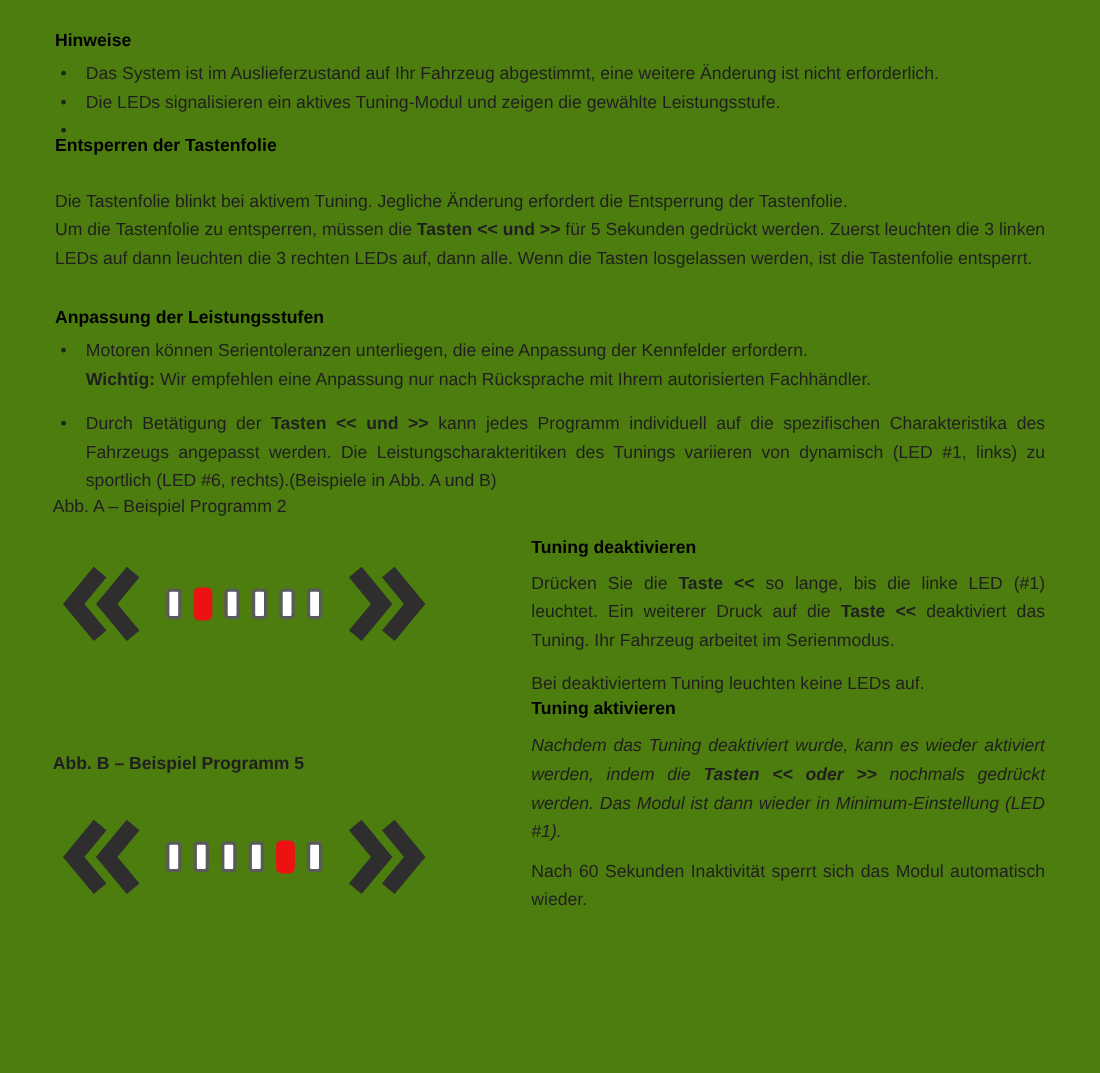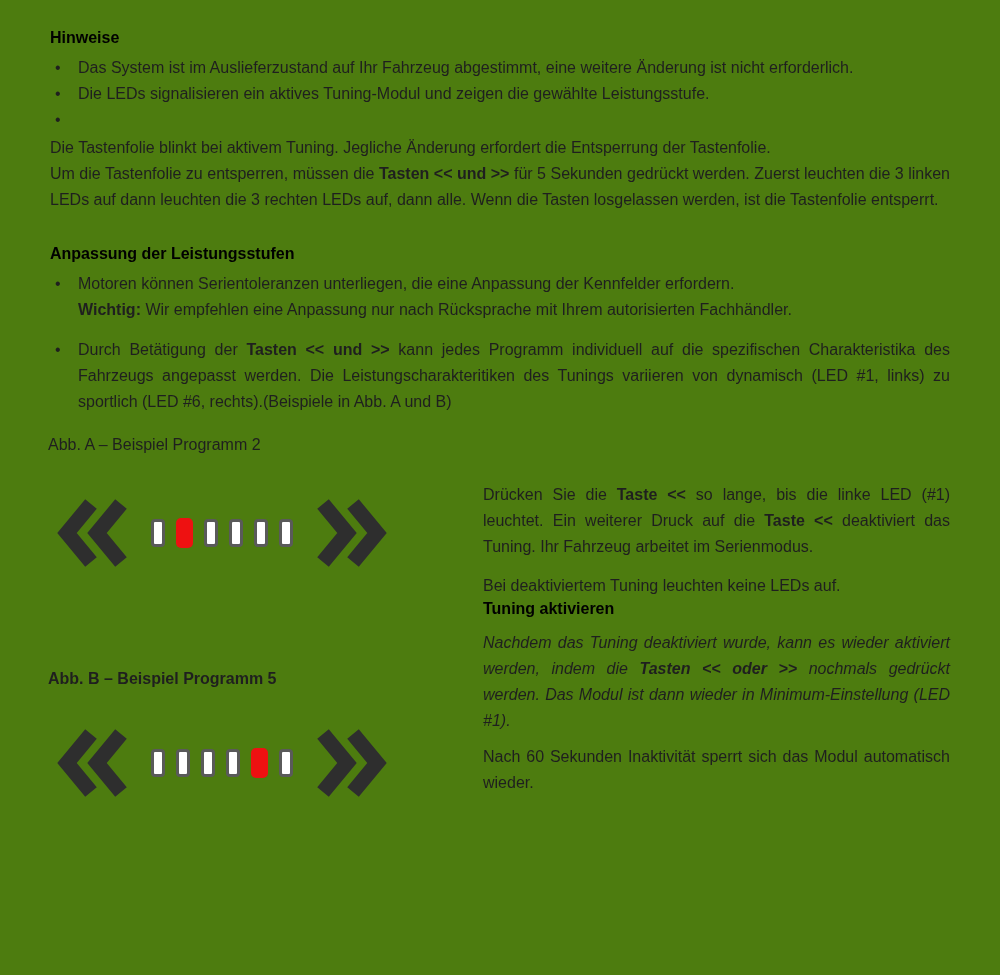--- a/index.html
+++ b/index.html
@@ -21,21 +21,21 @@
   ul.bullets{list-style:none;margin:7px 0 0 0;padding:0;}
   ul.bullets li{font-size:16px;line-height:26px;position:relative;padding-left:28px;margin:0;}
   ul.bullets li .marker{position:absolute;left:5px;top:0;}
   ul.bullets.spaced li + li{margin-top:14px;}
 
   .h-entsperren{margin-top:16px;}
   .p-entsperren{margin-top:28px;}
   .h-anpassung{margin-top:31px;}
   .ul-anpassung{margin-top:16px;}
 
-  .figures-row{display:flex;margin-top:20px;}
+  .figures-row{display:flex;}
   .fig-col{width:433px;flex:0 0 433px;}
   .right-col{flex:1;padding-top:38px;}
 
   .fig-caption{font-size:16px;line-height:20px;margin-left:-2px;}
   .fig-caption.b{margin-top:96px;font-weight:bold;}
   .fig-graphic{display:flex;align-items:center;margin-left:8px;height:80px;}
   .fig-graphic.a{margin-top:38px;}
   .fig-graphic.bb{margin-top:34px;}
   .chev-svg{overflow:visible;flex:0 0 auto;}
   .chev-svg path{fill:none;stroke:var(--chevron);stroke-width:15;stroke-miterlimit:10;}
@@ -65,20 +65,21 @@
       <li>
         <span class="marker">•</span><span><span>Die LEDs signalisieren ein aktives Tuning-Modul und zeigen die gewählte Leistungsstufe.</span></span>
       </li>
       <li>
         <span class="marker">•</span>
       </li>
     </ul>
   </section>
 
   <section>
+    <h2 class="h-entsperren">Entsperren der Tastenfolie</h2>
     <p class="p-entsperren justify"><span>Die Tastenfolie blinkt bei aktivem Tuning. Jegliche Änderung erfordert die Entsperrung der Tastenfolie.</span><br><span>Um die Tastenfolie zu entsperren, müssen die </span><b>Tasten &lt;&lt; und &gt;&gt;</b><span> für 5 Sekunden gedrückt werden. Zuerst leuchten die 3 linken LEDs auf dann leuchten die 3 rechten LEDs auf, dann alle. Wenn die Tasten losgelassen werden, ist die Tastenfolie entsperrt.</span></p>
   </section>
 
   <section>
     <h2 class="h-anpassung">Anpassung der Leistungsstufen</h2>
     <ul class="bullets spaced ul-anpassung">
       <li>
         <span class="marker">•</span><span><span>Motoren können Serientoleranzen unterliegen, die eine Anpassung der Kennfelder erfordern.</span><br><b>Wichtig:</b><span> Wir empfehlen eine Anpassung nur nach Rücksprache mit Ihrem autorisierten Fachhändler.</span></span>
       </li>
       <li class="justify">
@@ -125,20 +126,21 @@
             <div class="led"></div>
           </div>
         <svg class="chev-svg" width="72" height="68" viewBox="0 0 72 68">
           <path d="M9,5 L33,34 L9,63"></path>
           <path d="M39,5 L63,34 L39,63"></path>
         </svg>
       </div>
     </div>
 
     <div class="right-col">
+      <h2>Tuning deaktivieren</h2>
       <p class="rc-p1 justify"><span>Drücken Sie die </span><b>Taste &lt;&lt;</b><span> so lange, bis die linke LED (#1) leuchtet. Ein weiterer Druck auf die </span><b>Taste &lt;&lt;</b><span> deaktiviert das Tuning. Ihr Fahrzeug arbeitet im Serienmodus.</span></p>
       <p class="rc-p2"><span>Bei deaktiviertem Tuning leuchten keine LEDs auf.</span></p>
       <h2 class="rc-h2">Tuning aktivieren</h2>
       <p class="rc-p3 justify"><span>Nachdem das Tuning deaktiviert wurde, kann es wieder aktiviert werden, indem die </span><b>Tasten &lt;&lt; oder &gt;&gt;</b><span> nochmals gedrückt werden. Das Modul ist dann wieder in Minimum-Einstellung (LED #1).</span></p>
       <p class="rc-p4 justify"><span>Nach 60 Sekunden Inaktivität sperrt sich das Modul automatisch wieder.</span></p>
     </div>
 
   </div>
 
 </div>

